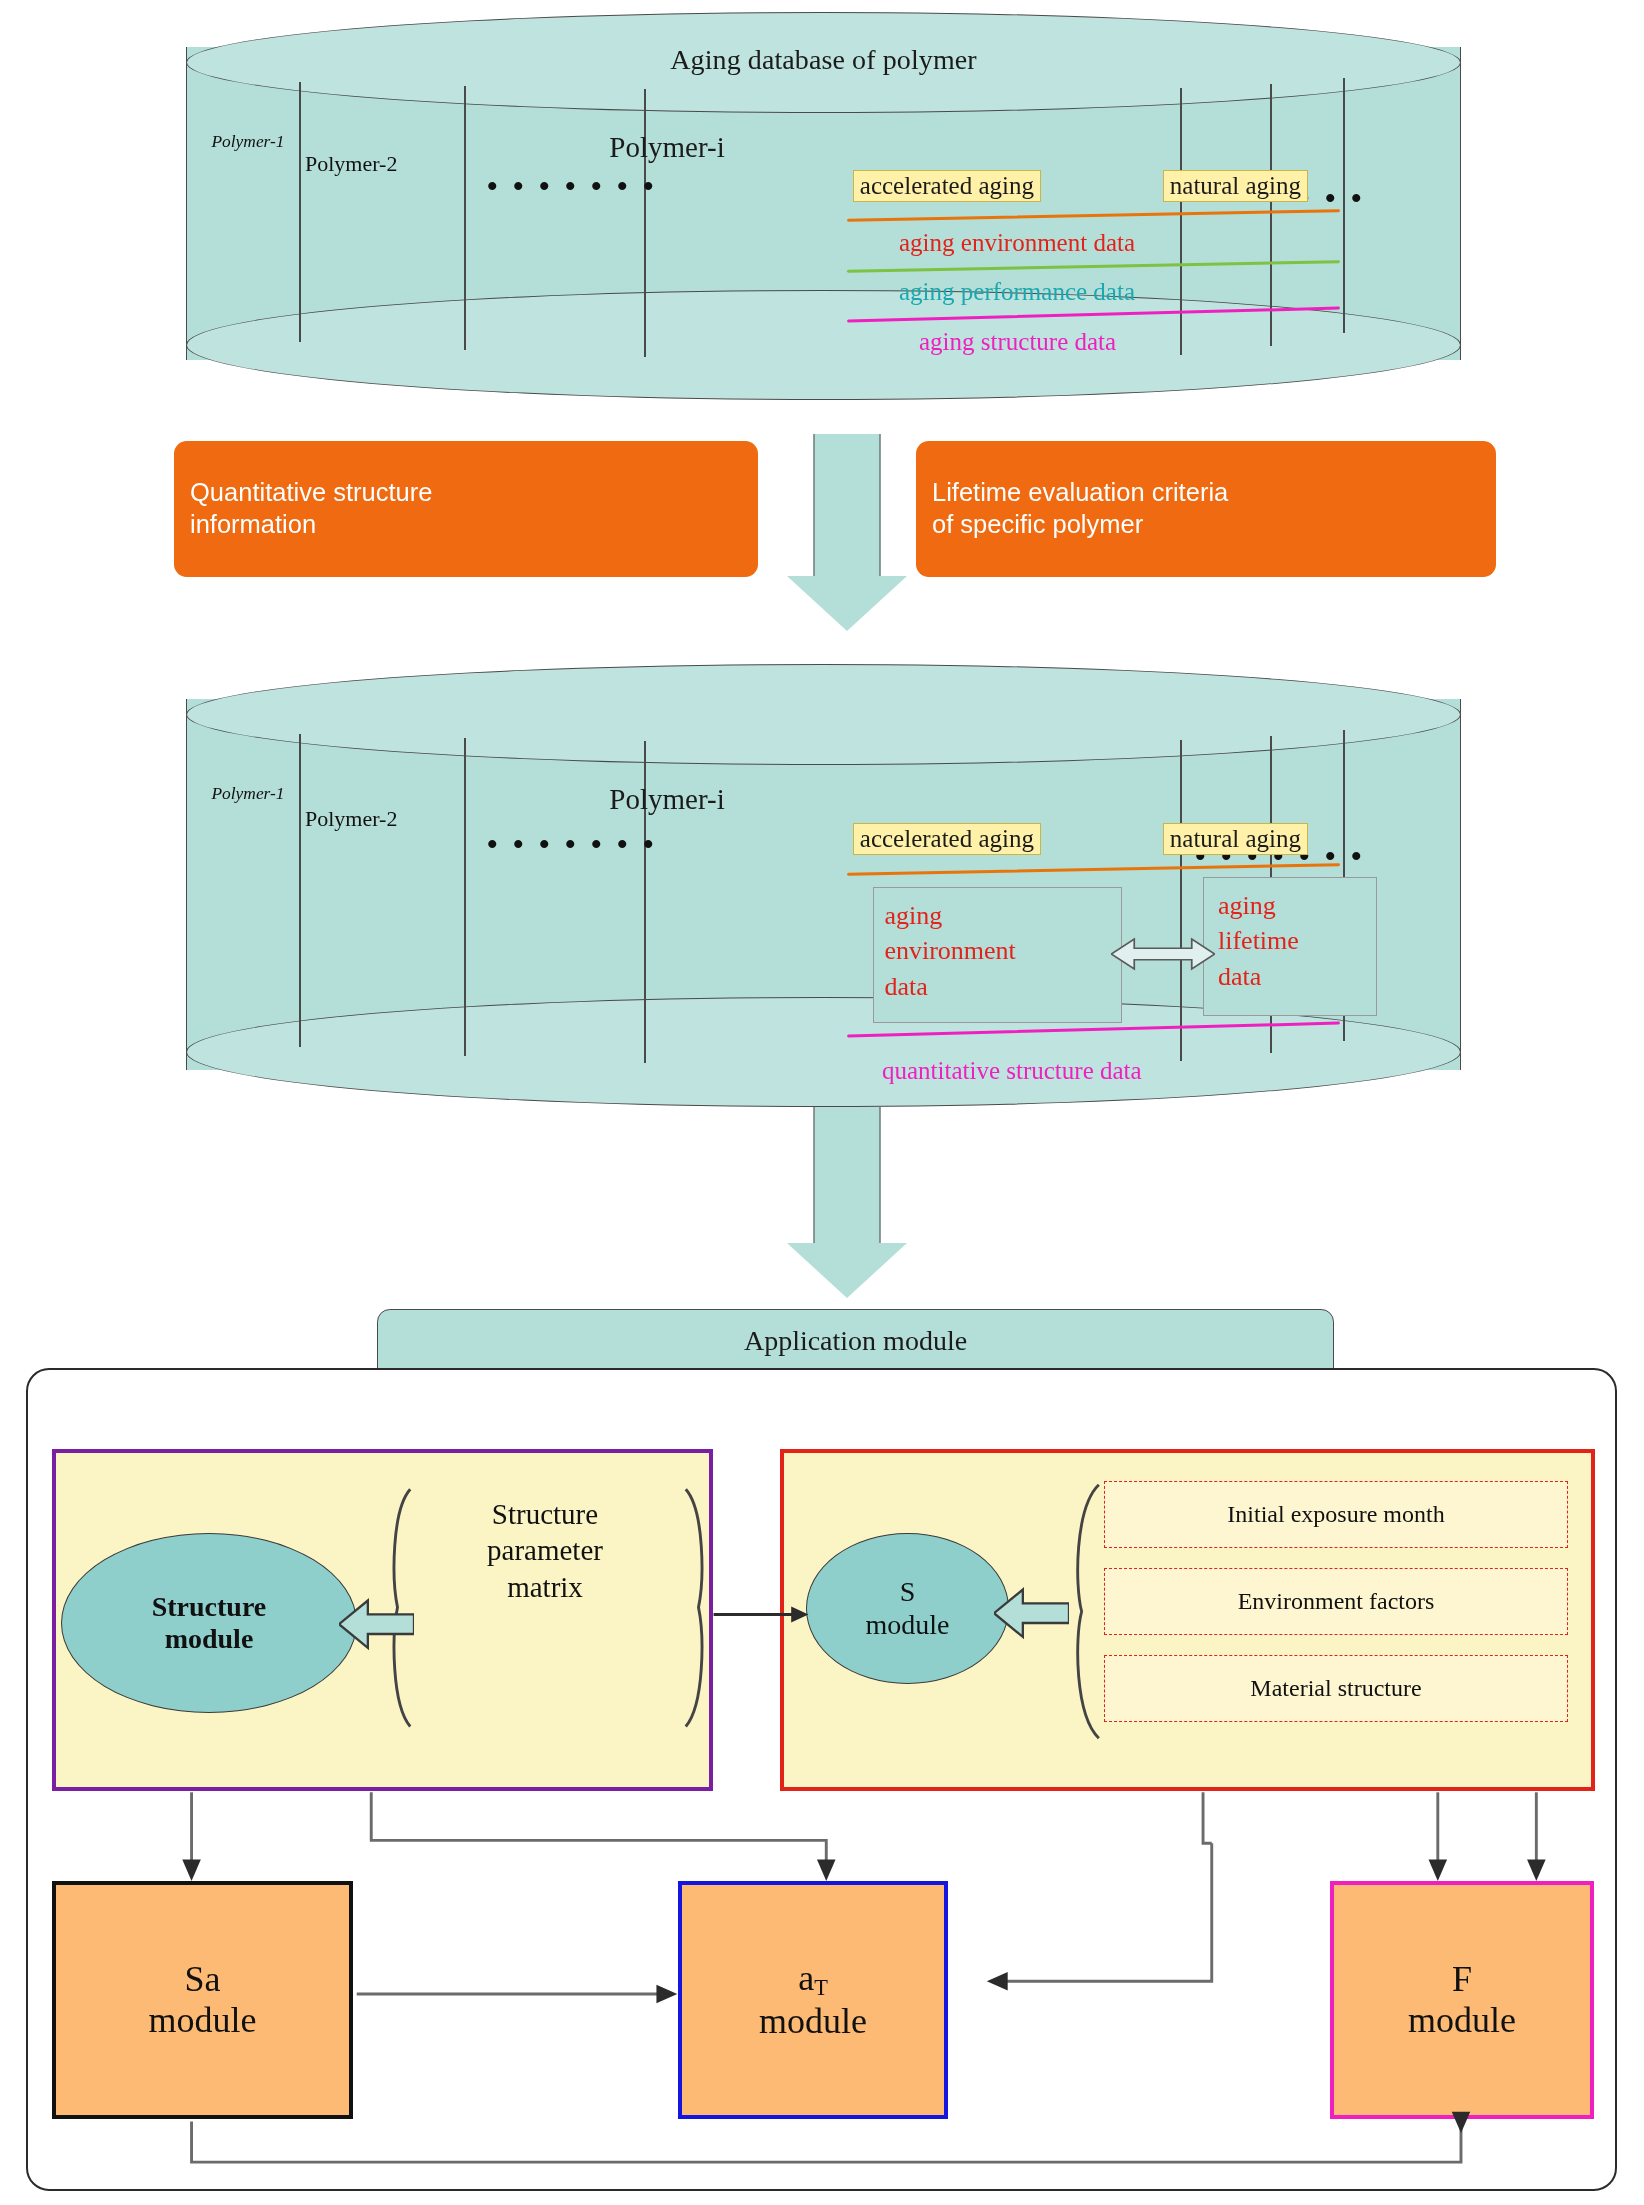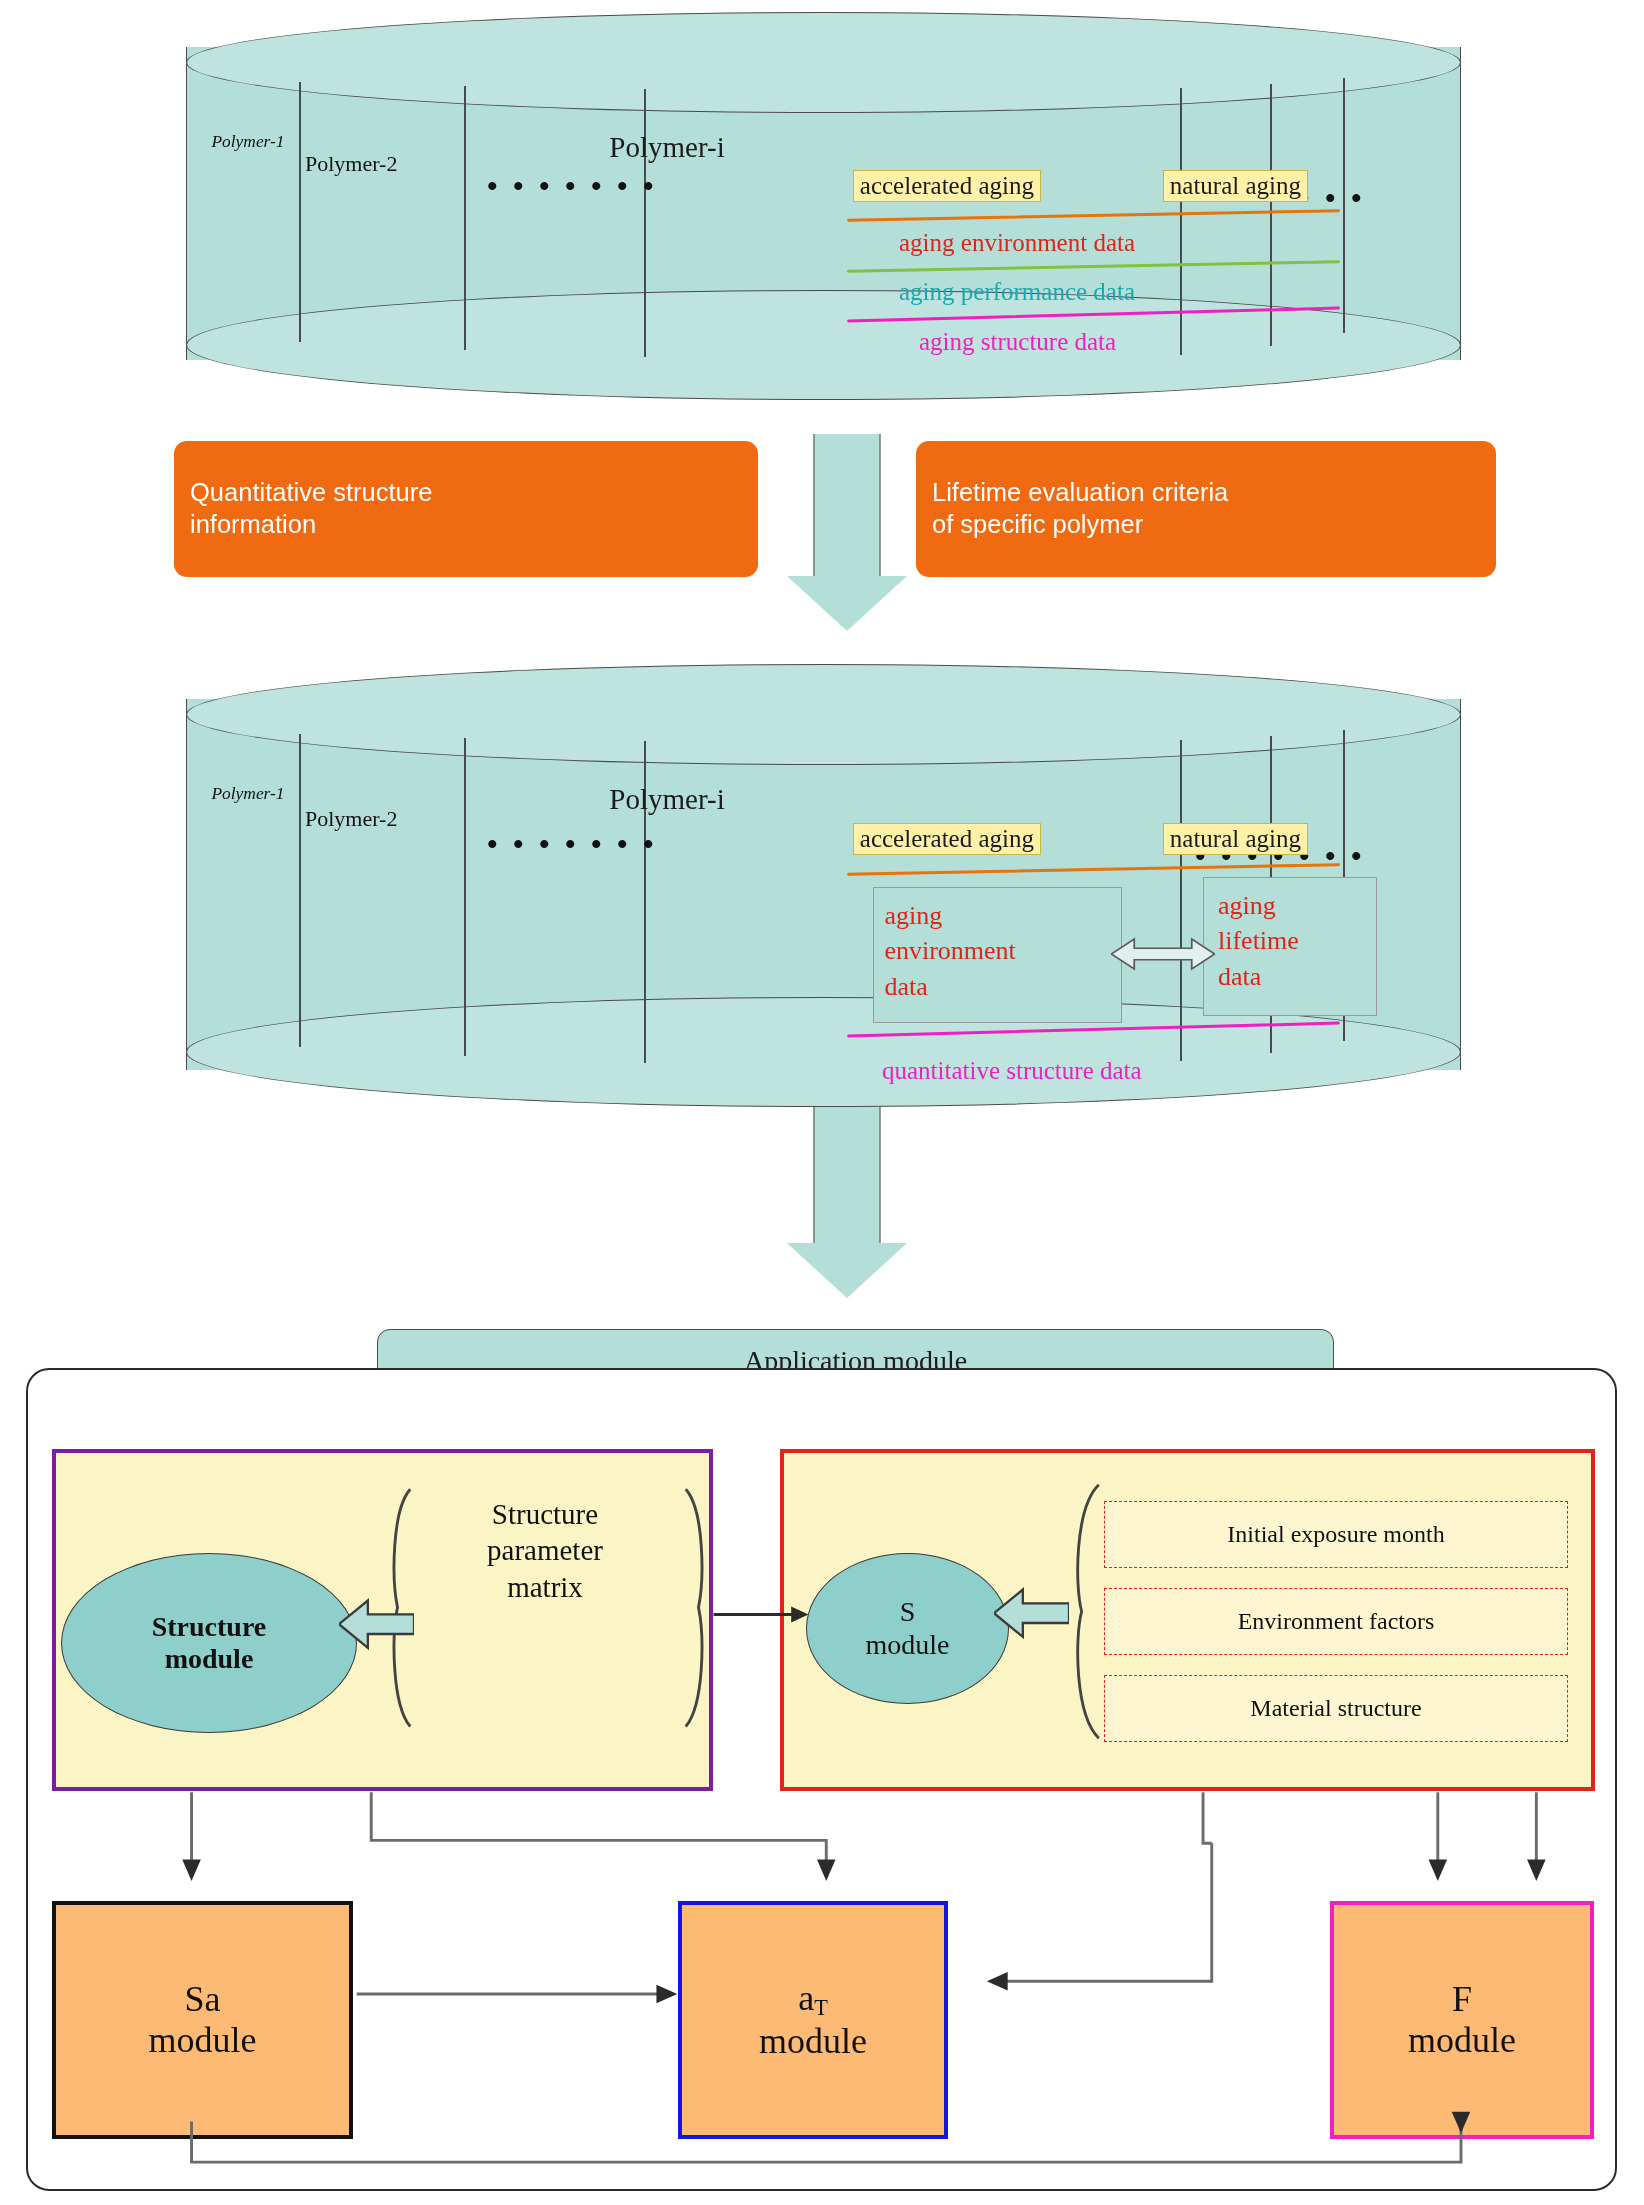--- a/index.html
+++ b/index.html
@@ -6,21 +6,21 @@
   html, body { margin: 0; padding: 0; background: #ffffff; }
   body {
     width: 1645px;
     height: 2205px;
     position: relative;
     font-family: "Liberation Serif", serif;
   }
 
   
   .abs { position: absolute; }
-  .ctr { display: flex; align-items: center; justify-content: center; text-align: center; margin-top: 20px; }
+  .ctr { display: flex; align-items: center; justify-content: center; text-align: center; }
 
   
   .cyl-wrap { position: absolute; }
   .cyl-body {
     position: absolute;
     left: 0; right: 0;
     background: #b4ded8;
     border-left: 1.7px solid #4a4a4a;
     border-right: 1.7px solid #4a4a4a;
   }
@@ -179,20 +179,21 @@
   <div class="cyl-bottom" style="top:278px; height:110px;"></div>
   <div class="cyl-top" style="top:0px; height:101px;"></div>
 
   <div class="cyl-divider" style="left:113px; top:70px; height:260px;"></div>
   <div class="cyl-divider" style="left:278px; top:74px; height:264px;"></div>
   <div class="cyl-divider" style="left:458px; top:77px; height:268px;"></div>
   <div class="cyl-divider" style="left:994px; top:76px; height:267px;"></div>
   <div class="cyl-divider" style="left:1084px; top:72px; height:262px;"></div>
   <div class="cyl-divider" style="left:1157px; top:66px; height:255px;"></div>
 
+  <div class="db-title" style="top:32px;">Aging database of polymer</div>
 
   <div class="poly-label" style="left:7px; top:119px; width:110px; text-align:center;">Polymer-1</div>
   <div class="poly-label2" style="left:119px; top:139px;">Polymer-2</div>
 
   <div class="dots" style="left:301px; top:168px;">• • • • • • •</div>
   <div class="dots" style="left:1009px; top:180px;">• • • • • • •</div>
 
   <div class="polyi" style="top:119px; left:191px; width:580px;">Polymer-i</div>
 
   <div class="tagbox" style="left:667px; top:158px;">accelerated aging</div>

